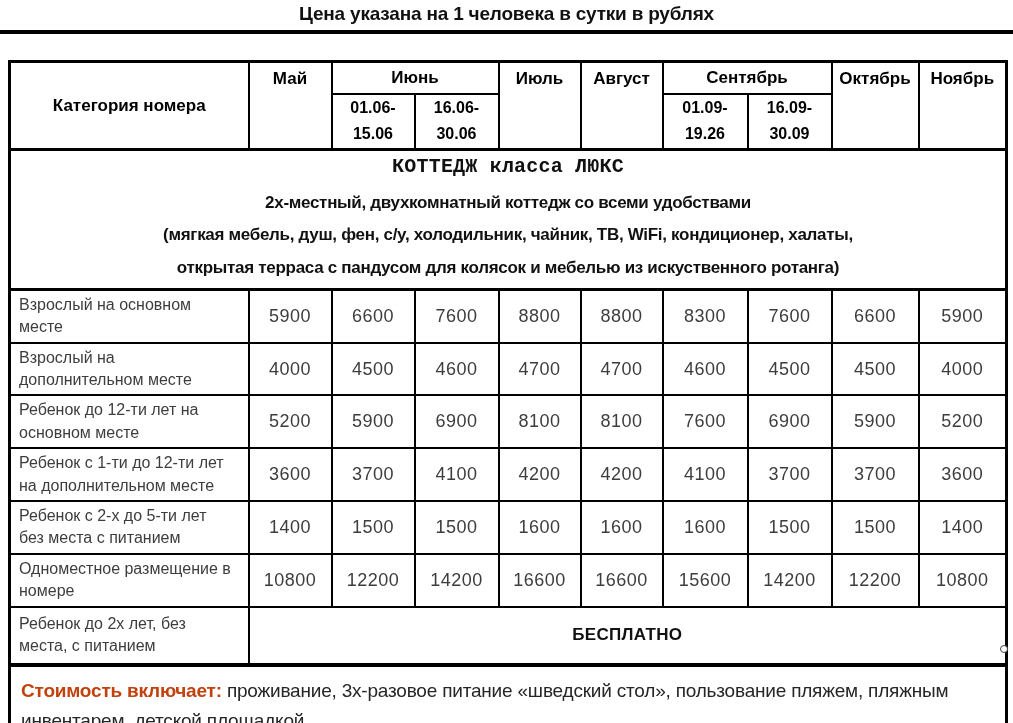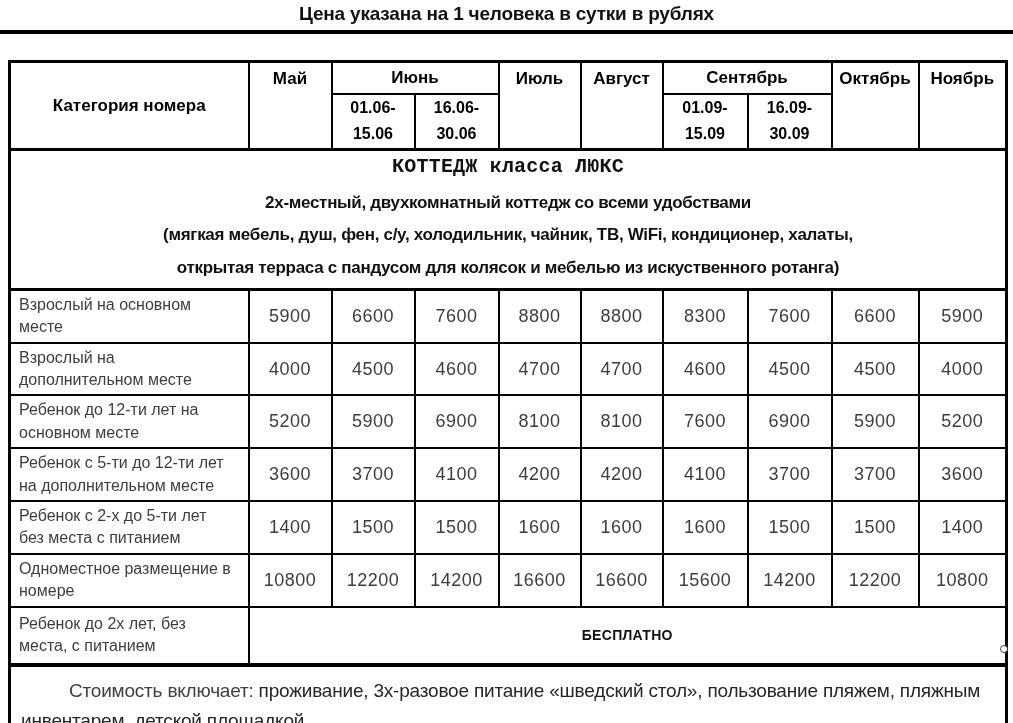--- a/index.html
+++ b/index.html
@@ -70,39 +70,39 @@
     letter-spacing: 0.5px;
     color: #3d3d3d;
     margin-left: 48px;
   }
 
   tr.free-row { height: 58px; }
   td.free-value {
     text-align: center;
     vertical-align: middle;
     font-weight: 700;
-    font-size: 14px;
+    font-size: 17px;
     letter-spacing: 0.3px;
     color: #111;
     margin-left: 7px;
   }
 
   tr.note-row td {
     border-top: 4px solid #000;
     border-bottom: 4px solid #000;
     height: 73px;
     vertical-align: top;
     padding: 9px 12px 8px 10px;
     font-size: 19px;
     letter-spacing: -0.2px;
     line-height: 1.6;
     color: #262626;
     text-align: left;
   }
-  .note-lead { font-weight: 400; color: #404040; margin-left: 48px; }
+  .note-lead { font-weight: 700; color: #c2410c; }
 
   .handle-artifact {
     position: absolute;
     left: 1000px;
     top: 645px;
     width: 8px;
     height: 8px;
     border: 1px solid #444;
     border-radius: 50%;
     background: #fff;
@@ -136,21 +136,21 @@
         <th colspan="2">Июнь</th>
         <th rowspan="2" class="month-top">Июль</th>
         <th rowspan="2" class="month-top">Август</th>
         <th colspan="2">Сентябрь</th>
         <th rowspan="2" class="month-top">Октябрь</th>
         <th rowspan="2" class="month-top">Ноябрь</th>
       </tr>
       <tr class="row-dates">
         <th class="daterange"><span>01.06-</span><br><span>15.06</span></th>
         <th class="daterange"><span>16.06-</span><br><span>30.06</span></th>
-        <th class="daterange"><span>01.09-</span><br><span>15.09</span></th>
+        <th class="daterange"><span>01.09-</span><br><span>19.26</span></th>
         <th class="daterange"><span>16.09-</span><br><span>30.09</span></th>
       </tr>
     </thead>
     <tbody>
       <tr class="desc-row">
         <td colspan="10">
           <div class="desc-title">КОТТЕДЖ класса ЛЮКС</div>
           <div class="desc-line">2х-местный, двухкомнатный коттедж со всеми удобствами</div>
           <div class="desc-line">(мягкая мебель, душ, фен, с/у, холодильник, чайник, ТВ, WiFi, кондиционер, халаты,</div>
           <div class="desc-line">открытая терраса с пандусом для колясок и мебелью из искуственного ротанга)</div>
@@ -190,21 +190,21 @@
         <td class="val">6900</td>
         <td class="val">8100</td>
         <td class="val">8100</td>
         <td class="val">7600</td>
         <td class="val">6900</td>
         <td class="val">5900</td>
         <td class="val">5200</td>
       </tr>
 
       <tr class="data-row">
-        <td class="label">Ребенок с 5-ти до 12-ти лет на дополнительном месте</td>
+        <td class="label">Ребенок с 1-ти до 12-ти лет на дополнительном месте</td>
         <td class="val">3600</td>
         <td class="val">3700</td>
         <td class="val">4100</td>
         <td class="val">4200</td>
         <td class="val">4200</td>
         <td class="val">4100</td>
         <td class="val">3700</td>
         <td class="val">3700</td>
         <td class="val">3600</td>
       </tr>

